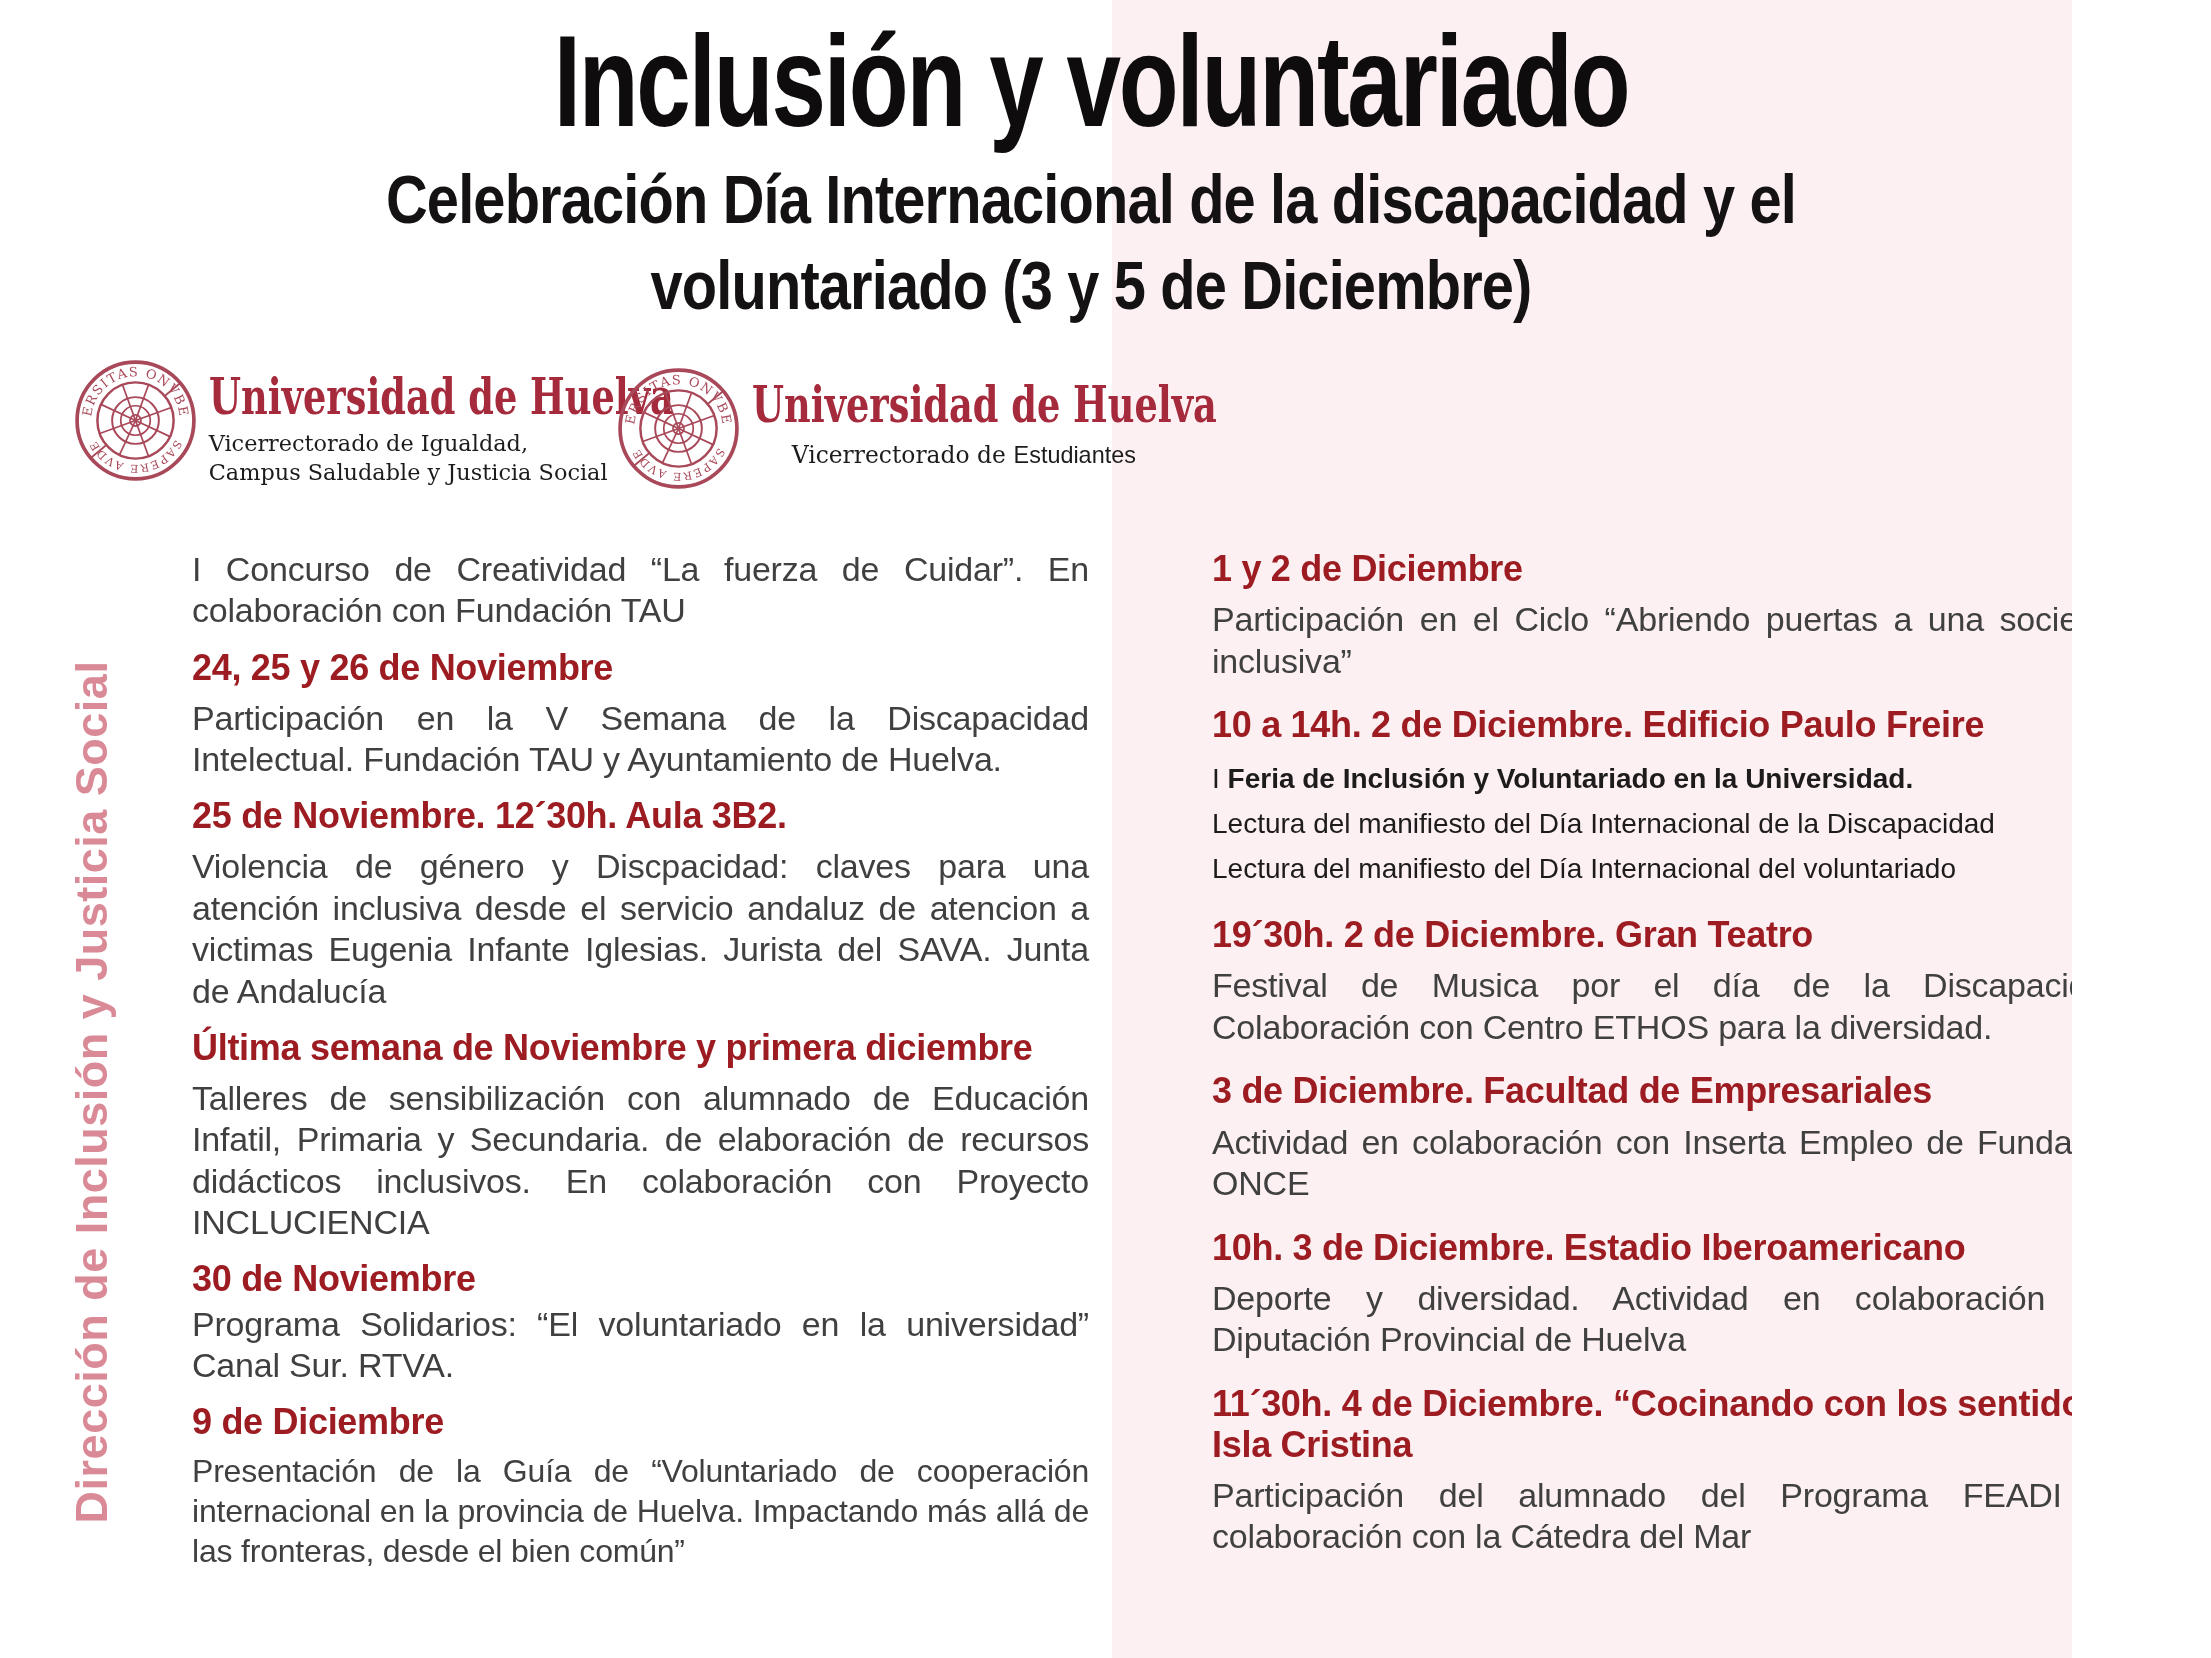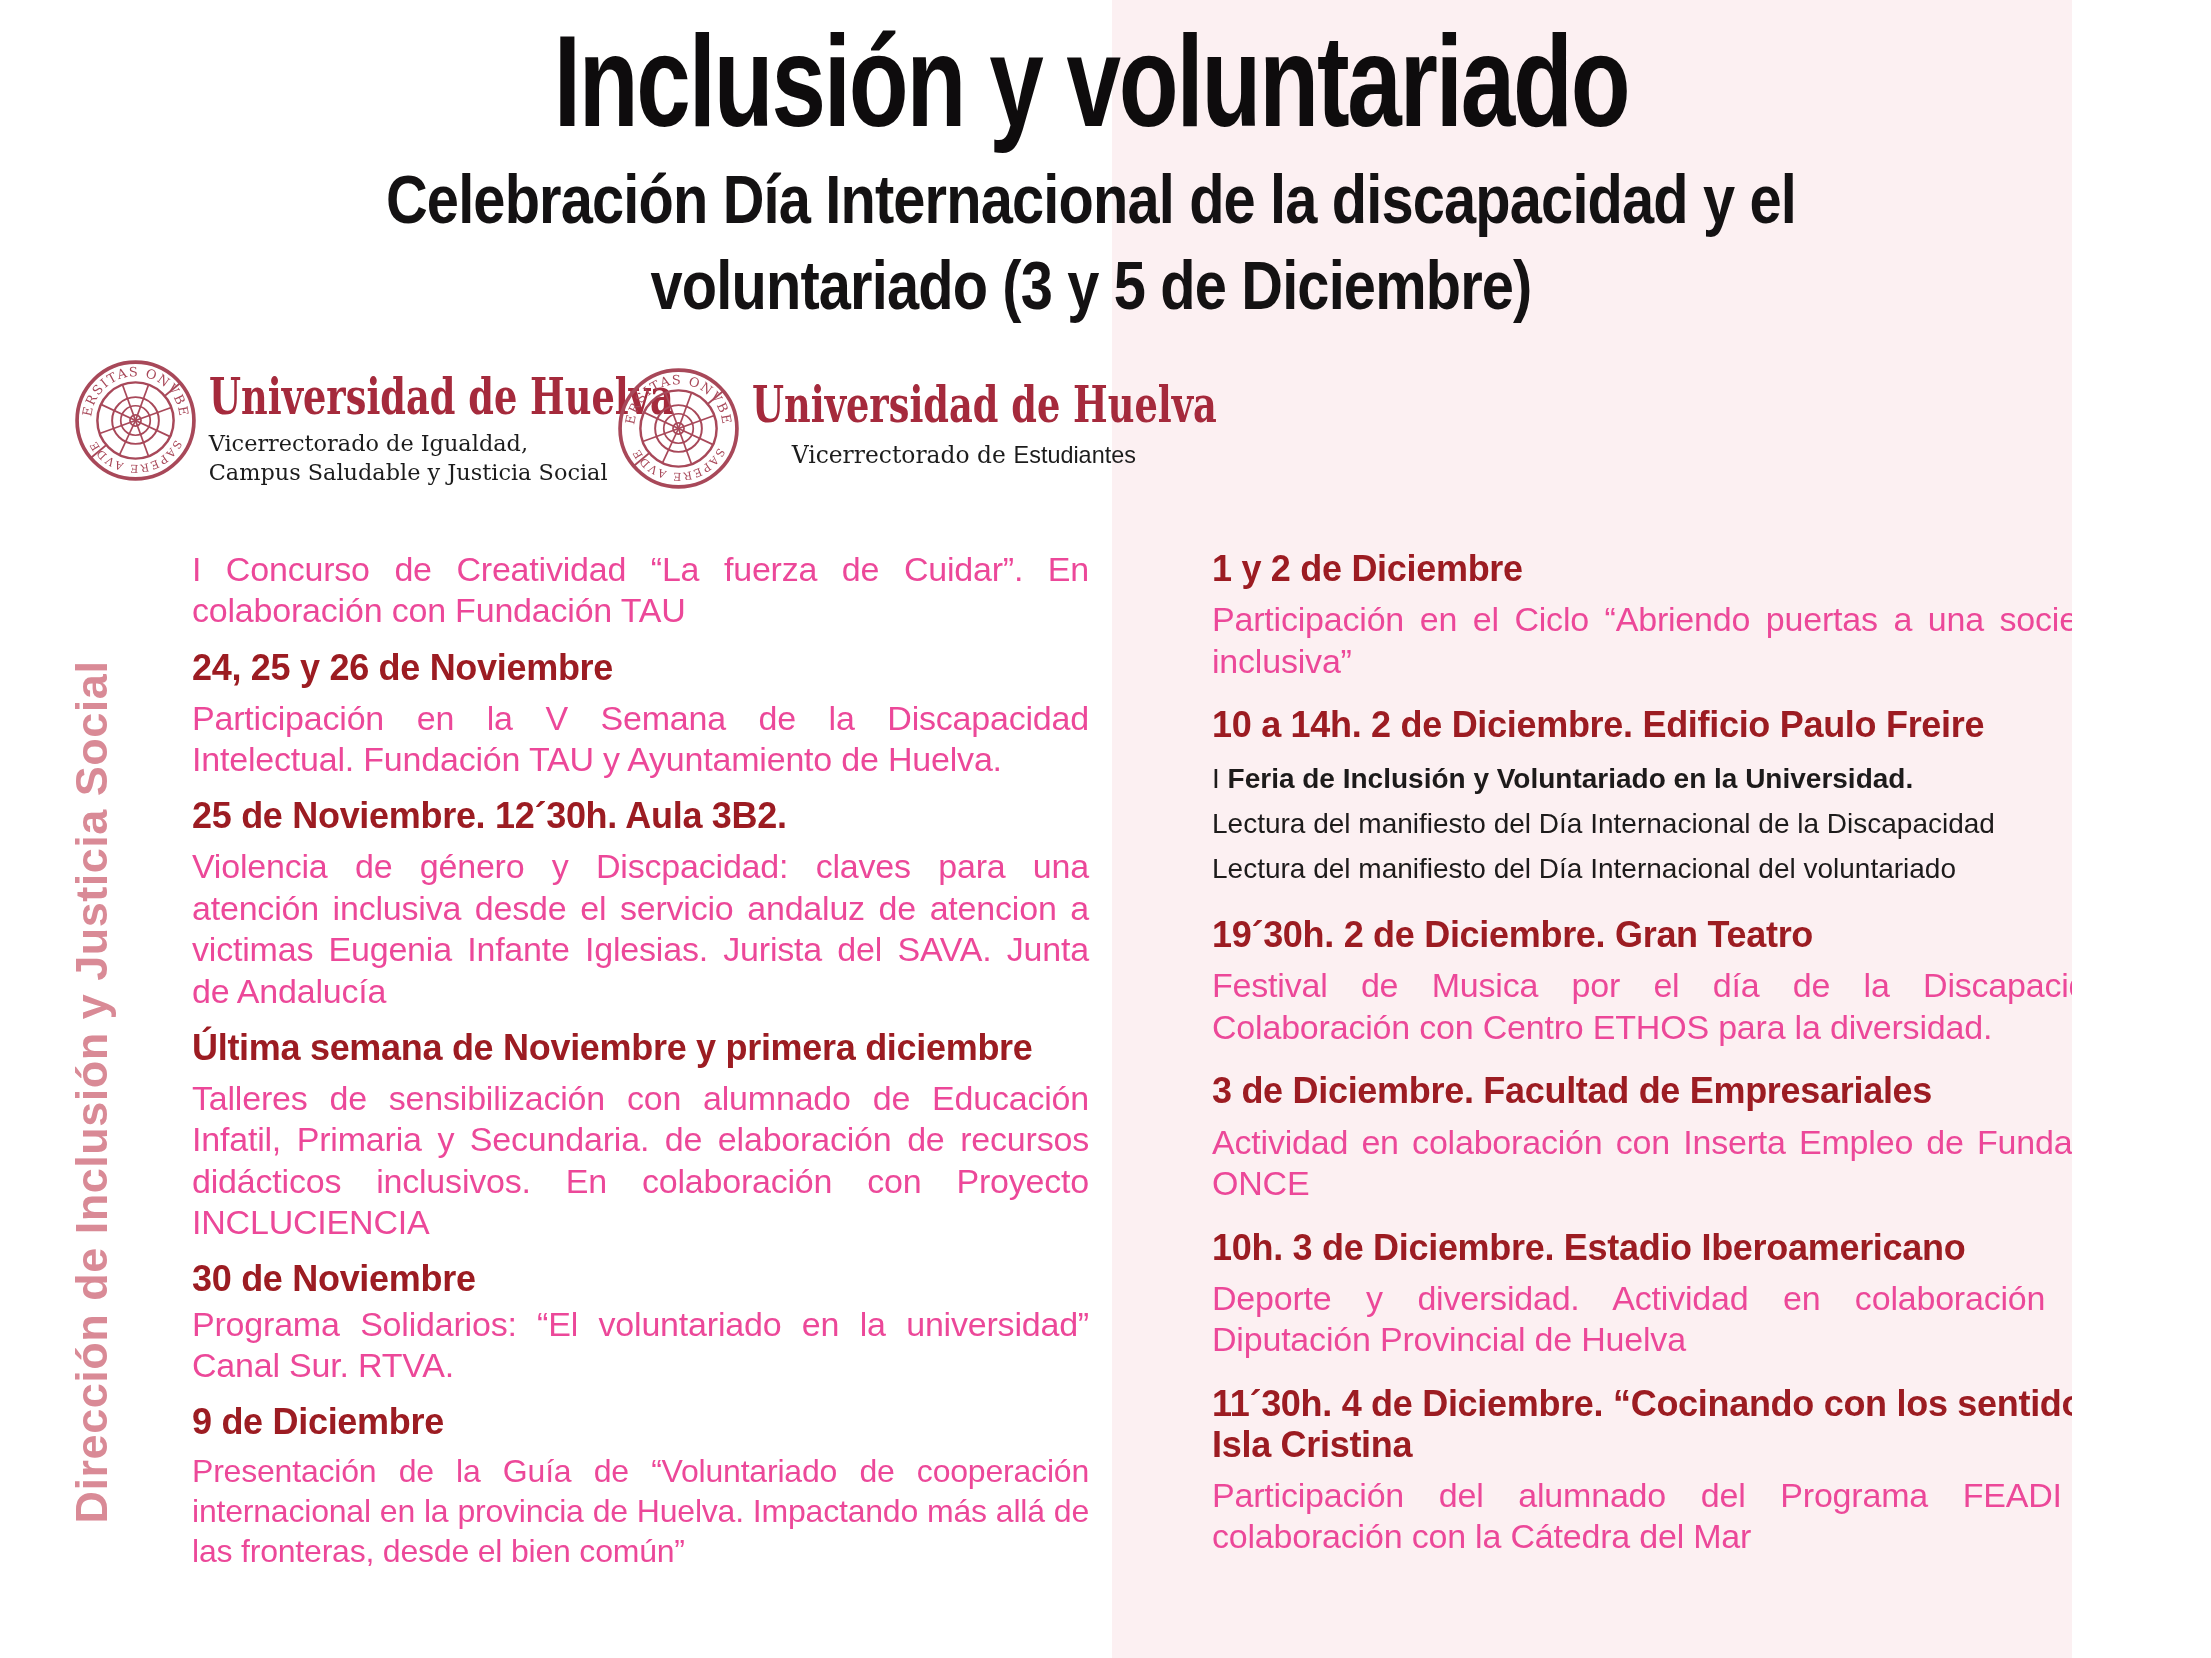--- a/index.html
+++ b/index.html
@@ -63,21 +63,21 @@
   .col-right{left:1212px;width:922px;}
   .evt h2{
     font-size:36px;line-height:1.12;font-weight:700;
     color:#9c1c22;letter-spacing:-0.3px;
     margin:15.6px 0 9.8px 0;
   }
   .col-right .evt h2{margin-top:23.4px;}
   .col .evt:first-child h2{margin-top:0;}
   .evt p{
     font-size:34px;line-height:1.22;letter-spacing:-0.2px;
-    text-align:justify;margin:0 0 3.9px 0;color:#ec4899;
+    text-align:justify;margin:0 0 3.9px 0;color:#404040;
   }
   .evt p.small{font-size:32px;line-height:1.24;}
   .evt .fair-lines{
     font-size:28px;line-height:1.62;text-align:left;margin:0 0 3.9px 0;
   }
   .fair-title{font-weight:700;text-align:right;}
   .gap-top{margin-top:41px;}
 </style>
 </head>
 <body>

